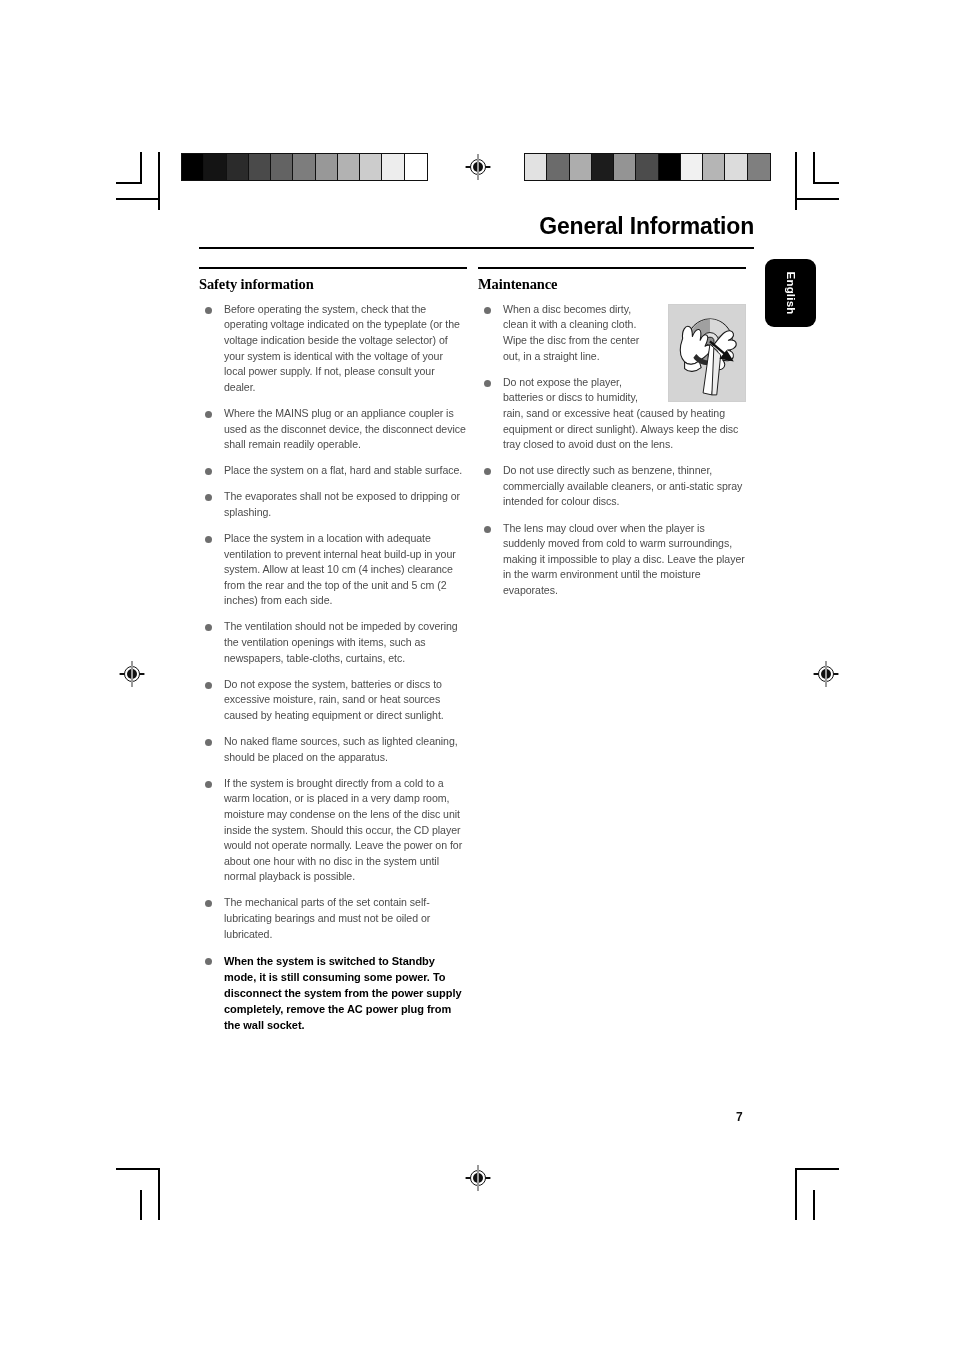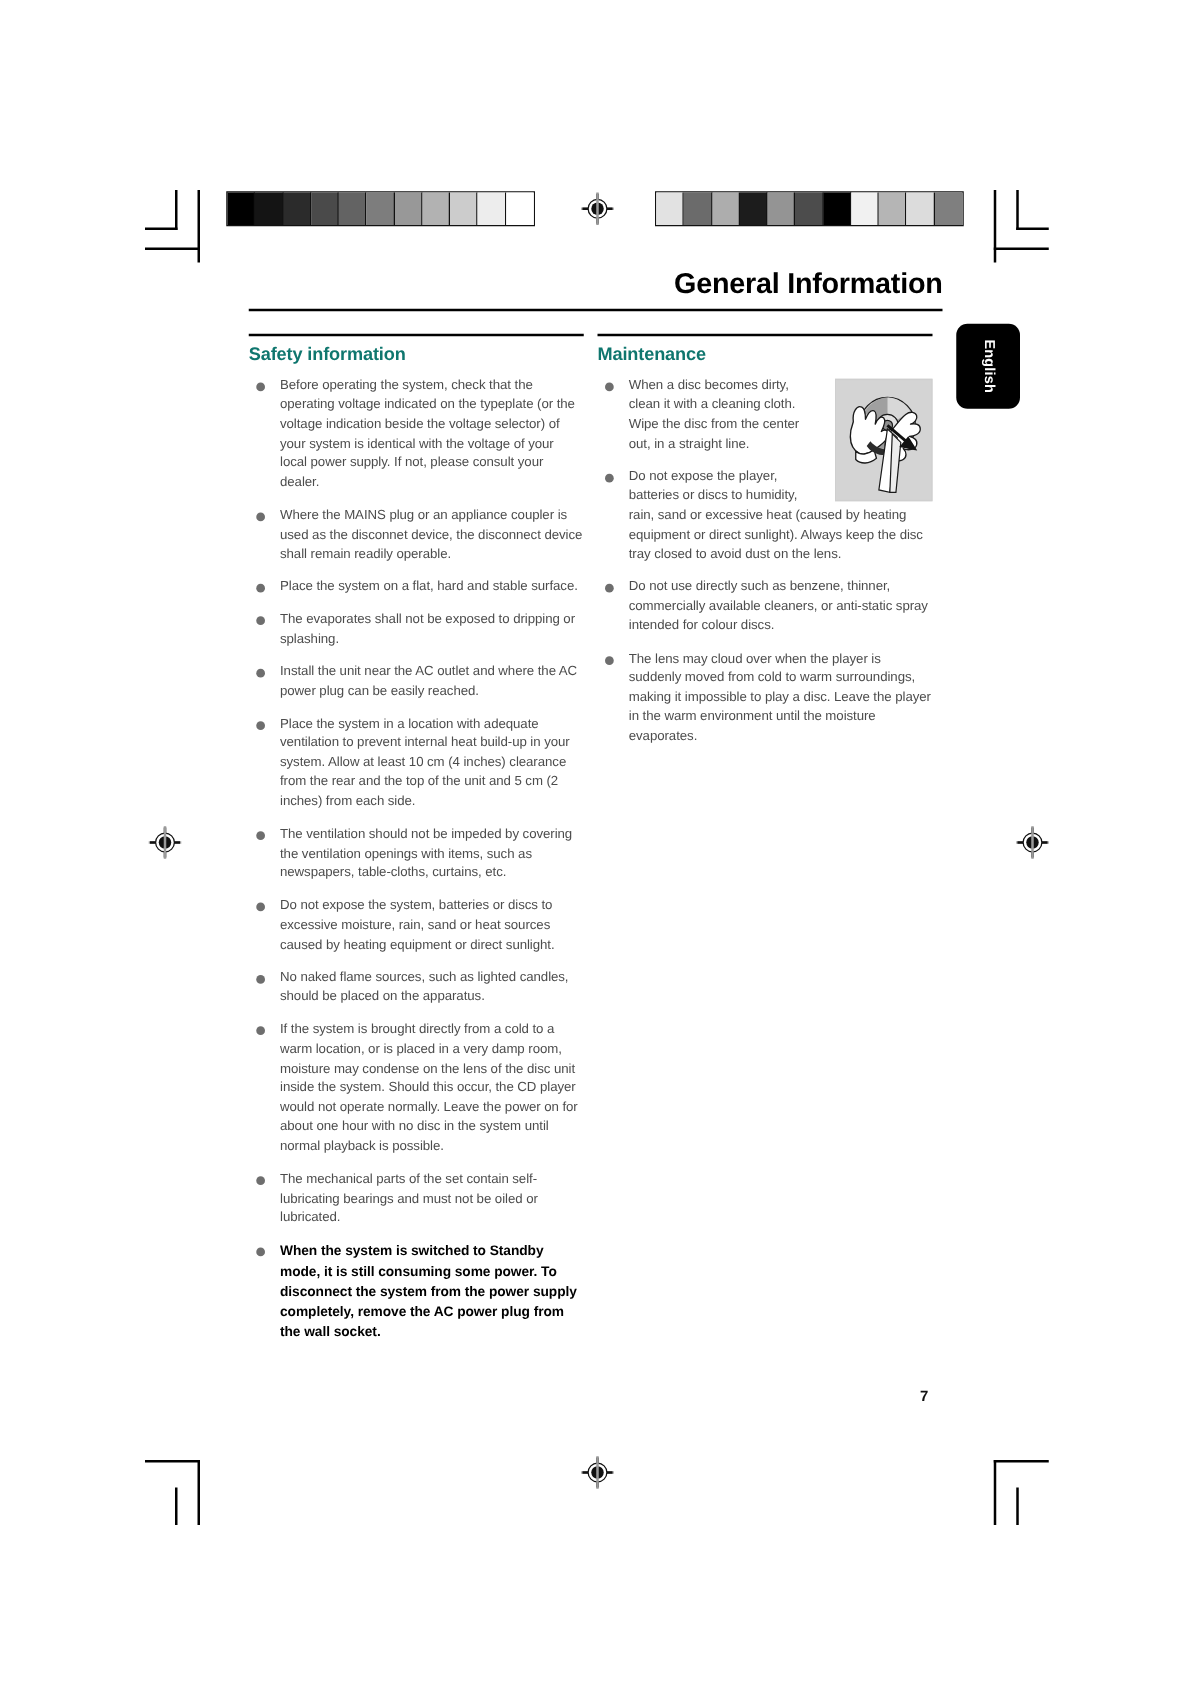--- a/index.html
+++ b/index.html
@@ -37,22 +37,23 @@
     letter-spacing:-0.2px;line-height:1.1;margin:0 0 8px 0;
   }
   .title-rule{height:2.2px;background:#000;width:555px;}
 
   .columns{display:flex;margin-top:18px;}
   .col{width:268px;}
   .col.right{margin-left:11px;}
 
   .sec-rule{height:1.4px;background:#000;width:100%;margin-bottom:7px;}
   .sec-head{
-    font-size:14.5px;font-weight:bold;color:#0f766e;margin:0 0 9px 0;
+    font-size:14.5px;font-weight:bold;color:#000000;margin:0 0 9px 0;
     letter-spacing:-0.1px;
+    font-family:Liberation Serif, serif;
   }
 
   ul.blist{list-style:none;margin:0;padding:0;}
   ul.blist > li{
     position:relative;padding-left:25px;margin-bottom:10.5px;
     font-size:10.6px;line-height:15.6px;color:#4c4c4c;
     letter-spacing:-0.05px;text-align:left;
   }
   ul.blist > li:before{
     content:"";position:absolute;left:6px;top:5px;
@@ -166,25 +167,24 @@
     <div class="columns">
 
       <div class="col left">
         <div class="sec-rule"></div>
         <h2 class="sec-head">Safety information</h2>
         <ul class="blist" id="left-list">
             <li>Before operating the system, check that the operating voltage indicated on the typeplate (or the voltage indication beside the voltage selector) of your system is identical with the voltage of your local power supply. If not, please consult your dealer.</li>
             <li>Where the MAINS plug or an appliance coupler is used as the disconnet device, the disconnect device shall remain readily operable.</li>
             <li>Place the system on a flat, hard and stable surface.</li>
             <li>The evaporates shall not be exposed to dripping or splashing.</li>
-            <li>Install the unit near the AC outlet and where the AC power plug can be easily reached.</li>
             <li>Place the system in a location with adequate ventilation to prevent internal heat build-up in your system.  Allow at least 10 cm (4 inches) clearance from the rear and the top of the unit and 5 cm (2 inches) from each side.</li>
             <li>The ventilation should not be impeded by covering the ventilation openings with items, such as newspapers, table-cloths, curtains, etc.</li>
             <li>Do not expose the system, batteries or discs to excessive moisture, rain, sand or heat sources caused by heating equipment or direct sunlight.</li>
-            <li>No naked flame sources, such as lighted candles, should be placed on the apparatus.</li>
+            <li>No naked flame sources, such as lighted cleaning, should be placed on the apparatus.</li>
             <li>If the system is brought directly from a cold to a warm location, or is placed in a very damp room, moisture may condense on the lens of the disc unit inside the system. Should this occur, the CD player would not operate normally. Leave the power on for about one hour with no disc in the system until normal playback is possible.</li>
             <li>The mechanical parts of the set contain self-lubricating bearings and must not be oiled or lubricated.</li>
             <li class="bold">When the system is switched to Standby mode, it is still consuming some power. To disconnect the system from the power supply completely, remove the AC power plug from the wall socket.</li>
           </ul>
       </div>
 
       <div class="col right">
         <div class="sec-rule"></div>
         <h2 class="sec-head">Maintenance</h2>
 

